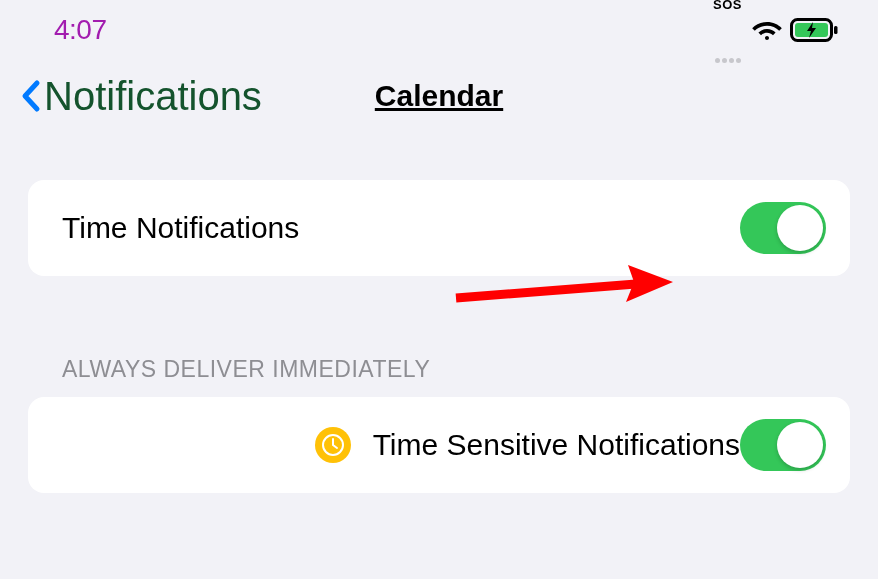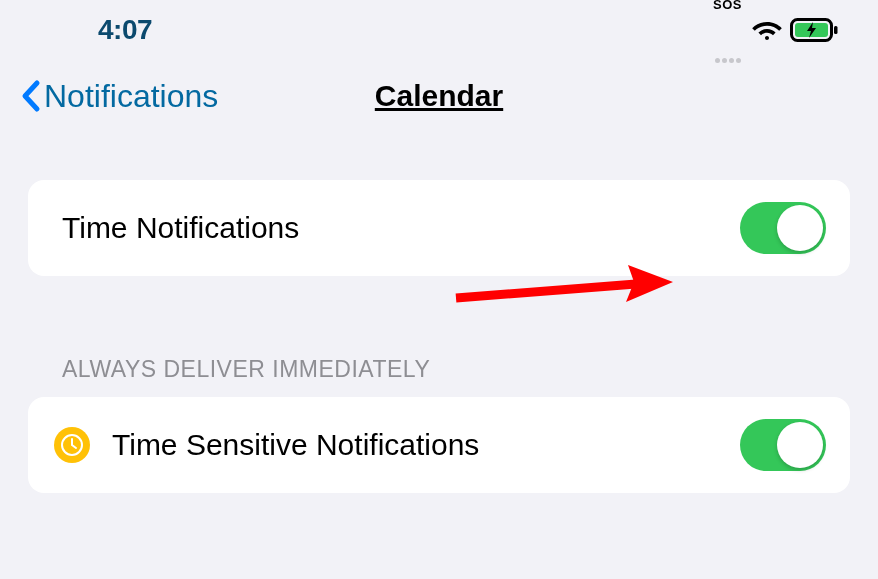--- a/index.html
+++ b/index.html
@@ -18,24 +18,23 @@
     
     .status-bar {
       display: flex;
       justify-content: space-between;
       align-items: center;
       padding: 14px 40px 14px 54px;
       height: 60px;
     }
     .status-time {
       font-size: 28px;
-      font-weight: 700;
-      color: #0c4a6e;
+      font-weight: 400;
+      color: #a21caf;
       letter-spacing: -0.5px;
-      margin-left: 44px;
     }
     .status-right {
       display: flex;
       align-items: center;
       gap: 8px;
     }
     .sos-icon {
       display: flex;
       flex-direction: column;
       align-items: center;
@@ -69,22 +68,22 @@
     .nav-header {
       display: flex;
       align-items: center;
       padding: 28px 24px 28px 20px;
       position: relative;
       height: 72px;
     }
     .back-button {
       display: flex;
       align-items: center;
-      color: #0369a1;
-      font-size: 32px;
+      color: #14532d;
+      font-size: 40px;
       font-weight: 400;
       gap: 2px;
       position: absolute;
       left: 20px;
     }
     .back-chevron svg {
       display: block;
     }
     .nav-title {
       position: absolute;
@@ -155,20 +154,21 @@
       font-size: 23px;
       color: #8e8e93;
       letter-spacing: 0.5px;
       text-transform: uppercase;
     }
     .group2 {
       margin: 0 28px;
     }
     .group2 .settings-row {
       padding-left: 26px;
+      justify-content: flex-end;
     }
     
     .arrow-annotation {
       position: absolute;
       left: 448px;
       top: 258px;
       pointer-events: none;
     }
   </style>
 </head>

